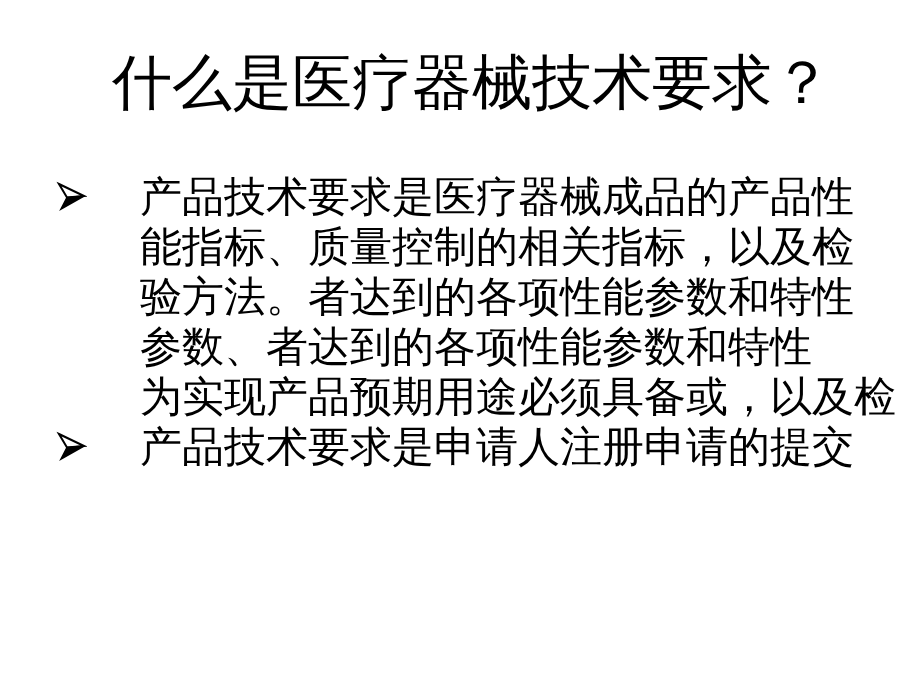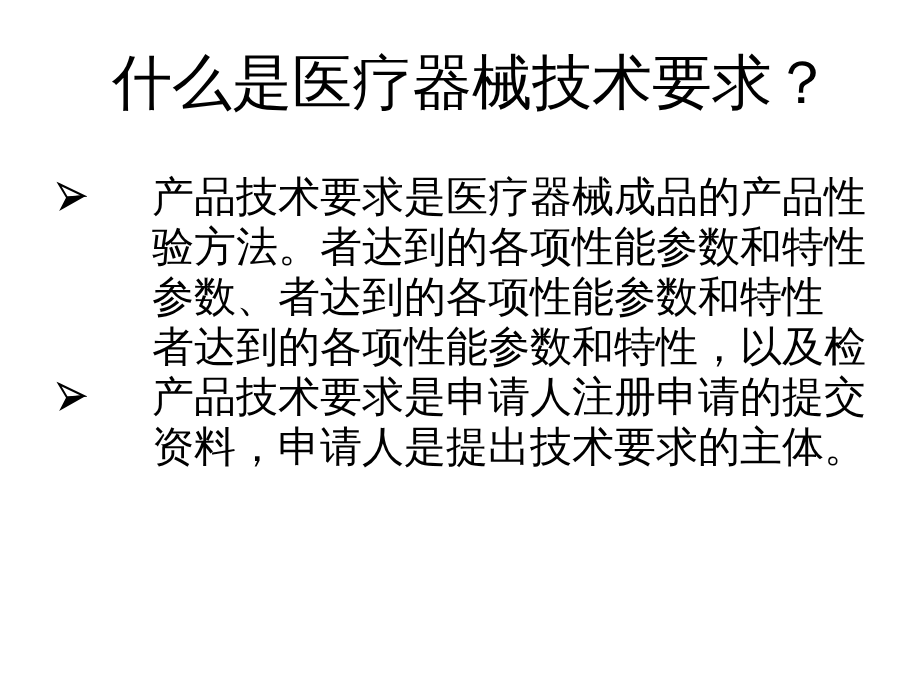--- a/index.html
+++ b/index.html
@@ -45,21 +45,20 @@
   }
   .bullet-marker svg {
     display: block;
     width: 32px;
     height: 32px;
   }
   .bullet-text {
     flex: 1 1 auto;
     font-size: 42px;
     line-height: 50px;
-    margin-left: 12px;
   }
   .bullet-line {
     white-space: nowrap;
     height: 50px;
   }
 </style>
 </head>
 <body style="--slide-bg: #ffffff; --slide-fg: #000000;">
 
 <div class="slide">
@@ -70,33 +69,33 @@
 
     <div class="bullet-item">
       <span class="bullet-marker">
         <svg viewBox="0 0 32 32" aria-hidden="true">
           <polygon points="4,4 29,16 12,17.5" fill="#ffffff" stroke="#000000" stroke-width="2" stroke-linejoin="miter"></polygon>
           <polygon points="12,17.5 29,16 6,29" fill="#000000" stroke="#000000" stroke-width="1.5" stroke-linejoin="miter"></polygon>
         </svg>
       </span>
       <div class="bullet-text">
         <div class="bullet-line">产品技术要求是医疗器械成品的产品性</div>
+        <div class="bullet-line">能指标、质量控制的相关指标，以及检</div>
         <div class="bullet-line">验方法。者达到的各项性能参数和特性</div>
         <div class="bullet-line">参数、者达到的各项性能参数和特性</div>
-        <div class="bullet-line">者达到的各项性能参数和特性，以及检</div>
+        <div class="bullet-line">为实现产品预期用途必须具备或，以及检</div>
       </div>
     </div>
 
     <div class="bullet-item">
       <span class="bullet-marker">
         <svg viewBox="0 0 32 32" aria-hidden="true">
           <polygon points="4,4 29,16 12,17.5" fill="#ffffff" stroke="#000000" stroke-width="2" stroke-linejoin="miter"></polygon>
           <polygon points="12,17.5 29,16 6,29" fill="#000000" stroke="#000000" stroke-width="1.5" stroke-linejoin="miter"></polygon>
         </svg>
       </span>
       <div class="bullet-text">
         <div class="bullet-line">产品技术要求是申请人注册申请的提交</div>
-        <div class="bullet-line">资料，申请人是提出技术要求的主体。</div>
       </div>
     </div>
 
   </div>
 </div>
 
 </body></html>

